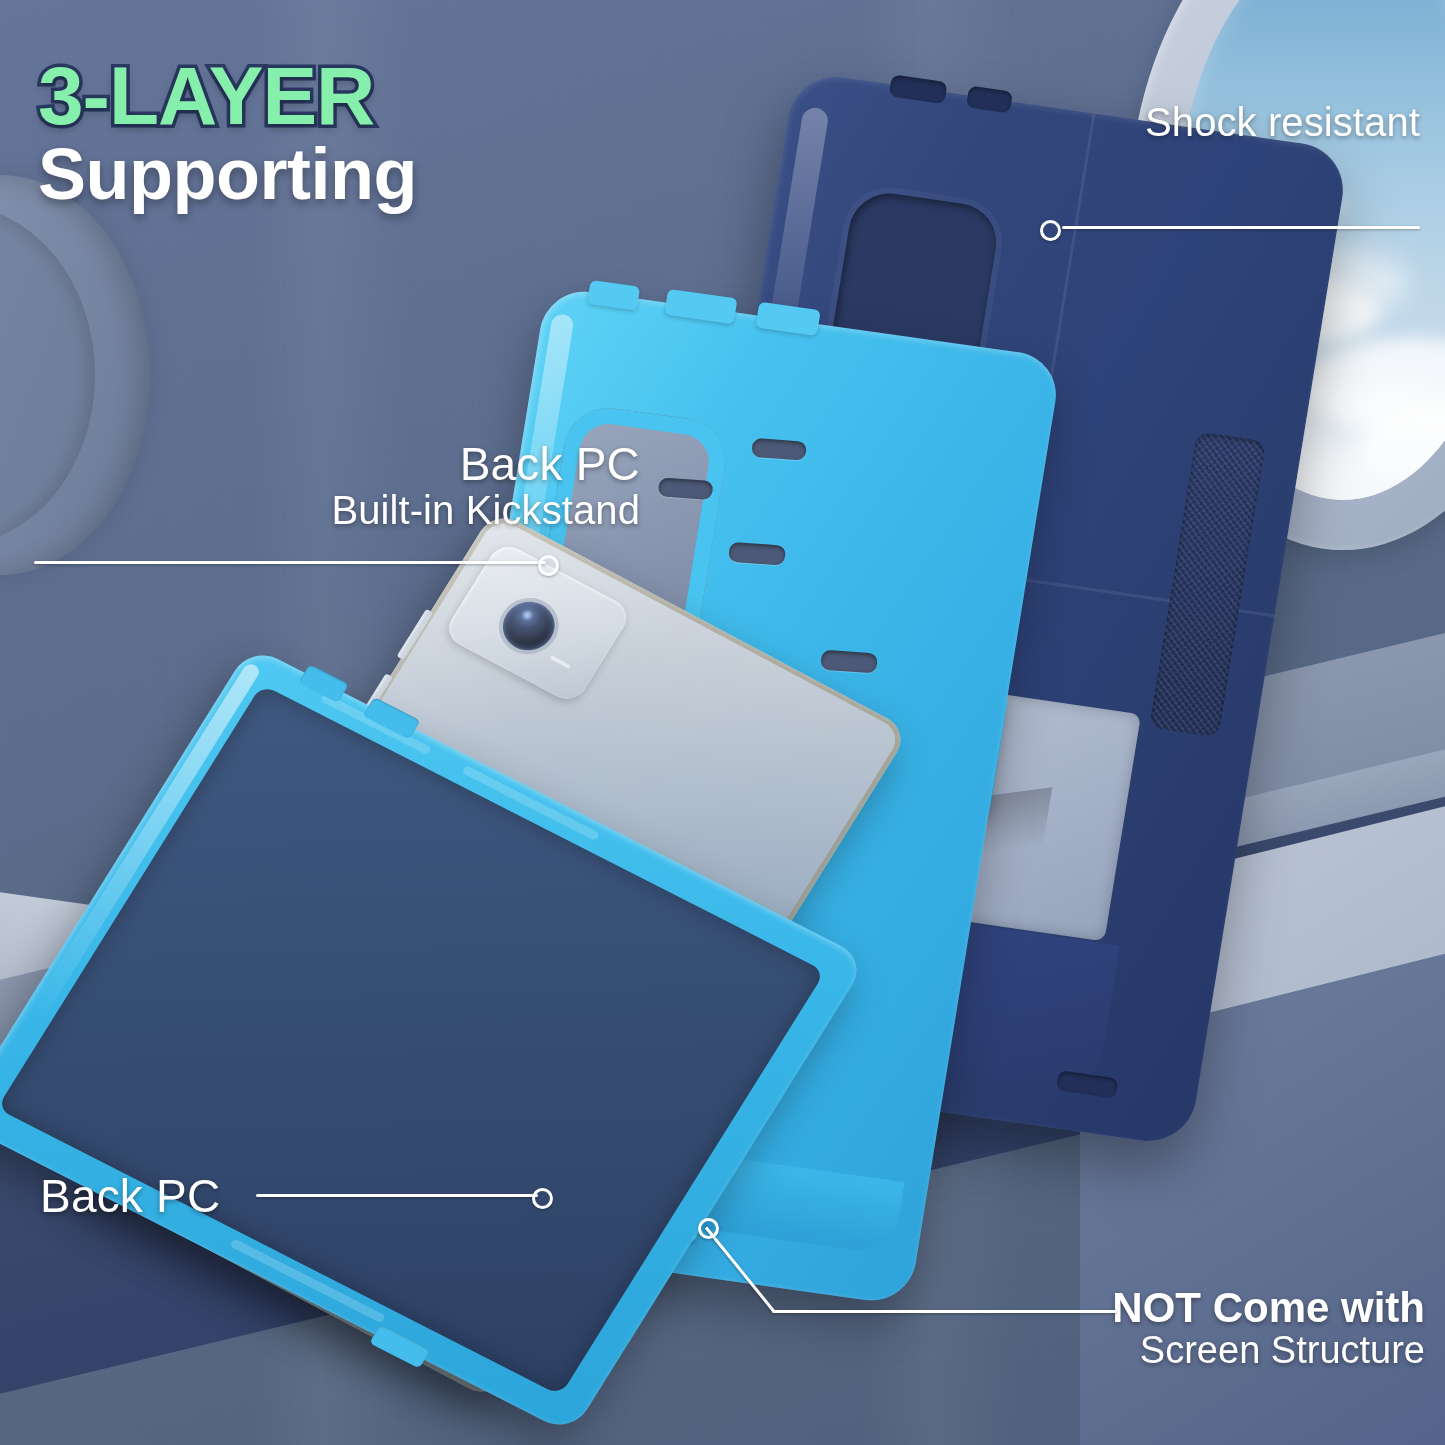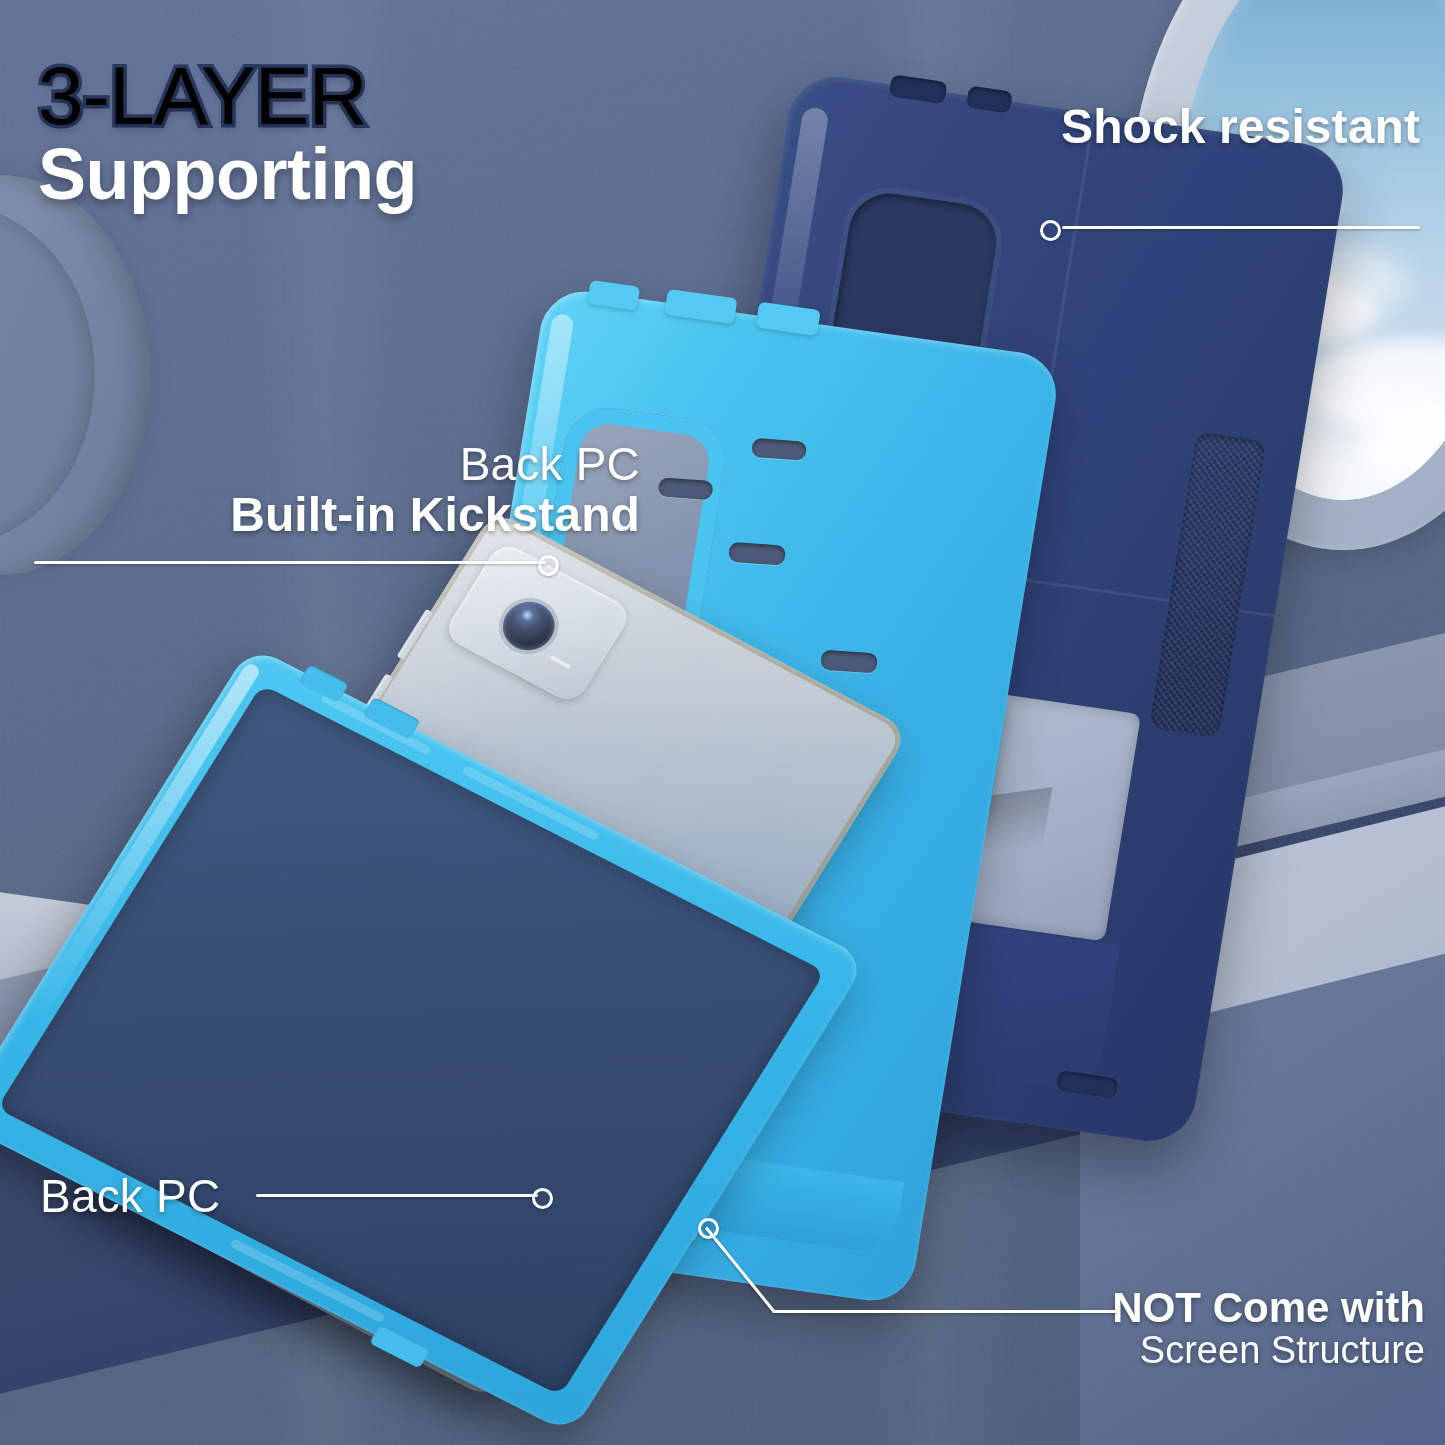--- a/index.html
+++ b/index.html
@@ -180,34 +180,34 @@
     box-shadow:inset 0 0 22px rgba(0,0,0,.28);}
   .hp-rail{position:absolute;border-radius:8px;background:rgba(255,255,255,.18);}
   .hp-notch{position:absolute;background:#45bdec;border-radius:5px;
     box-shadow:inset 0 1px 2px rgba(0,0,0,.2);}
   .hp-edge-hl{position:absolute;left:6px;top:16px;width:16px;height:420px;border-radius:14px;
     background:linear-gradient(180deg,rgba(255,255,255,.55),rgba(255,255,255,0));}
 
   
   .callout{position:absolute;color:#ffffff;text-shadow:0 2px 5px rgba(0,0,0,.38);}
   .co-title{font-size:46px;font-weight:400;line-height:1.05;letter-spacing:.2px;}
-  .co-sub{font-size:48px;font-weight:700;line-height:1.12;letter-spacing:.1px;}
+  .co-sub{font-size:40px;font-weight:400;line-height:1.12;letter-spacing:.1px;}
   .co-title-b{font-size:42px;font-weight:700;line-height:1.05;}
   .co-sub-b{font-size:38px;font-weight:400;line-height:1.1;}
   .rule{position:absolute;height:3px;background:#ffffff;border-radius:2px;
     box-shadow:0 1px 3px rgba(0,0,0,.30);}
   .dot{position:absolute;width:15px;height:15px;border-radius:50%;
     border:3px solid #ffffff;background:transparent;
     box-shadow:0 1px 3px rgba(0,0,0,.35);}
   .leader{position:absolute;height:3px;background:#ffffff;transform-origin:left center;
     box-shadow:0 1px 3px rgba(0,0,0,.30);}
 
   
   .headline{position:absolute;left:38px;top:56px;}
-  .hl-1{font-size:82px;font-weight:400;color:#000000;letter-spacing:-1px;line-height:.98;
+  .hl-1{font-size:82px;font-weight:700;color:#86efac;letter-spacing:-1px;line-height:.98;
     -webkit-text-stroke:7px #2b3a63;paint-order:stroke fill;
     text-shadow:0 4px 10px rgba(0,0,0,.30);}
   .hl-2{font-size:72px;font-weight:700;color:#ffffff;letter-spacing:-.5px;line-height:1.02;
     margin-top:2px;text-shadow:0 4px 10px rgba(0,0,0,.34);}
 </style>
 </head>
 <body>
 
 <div id="stage">
 

